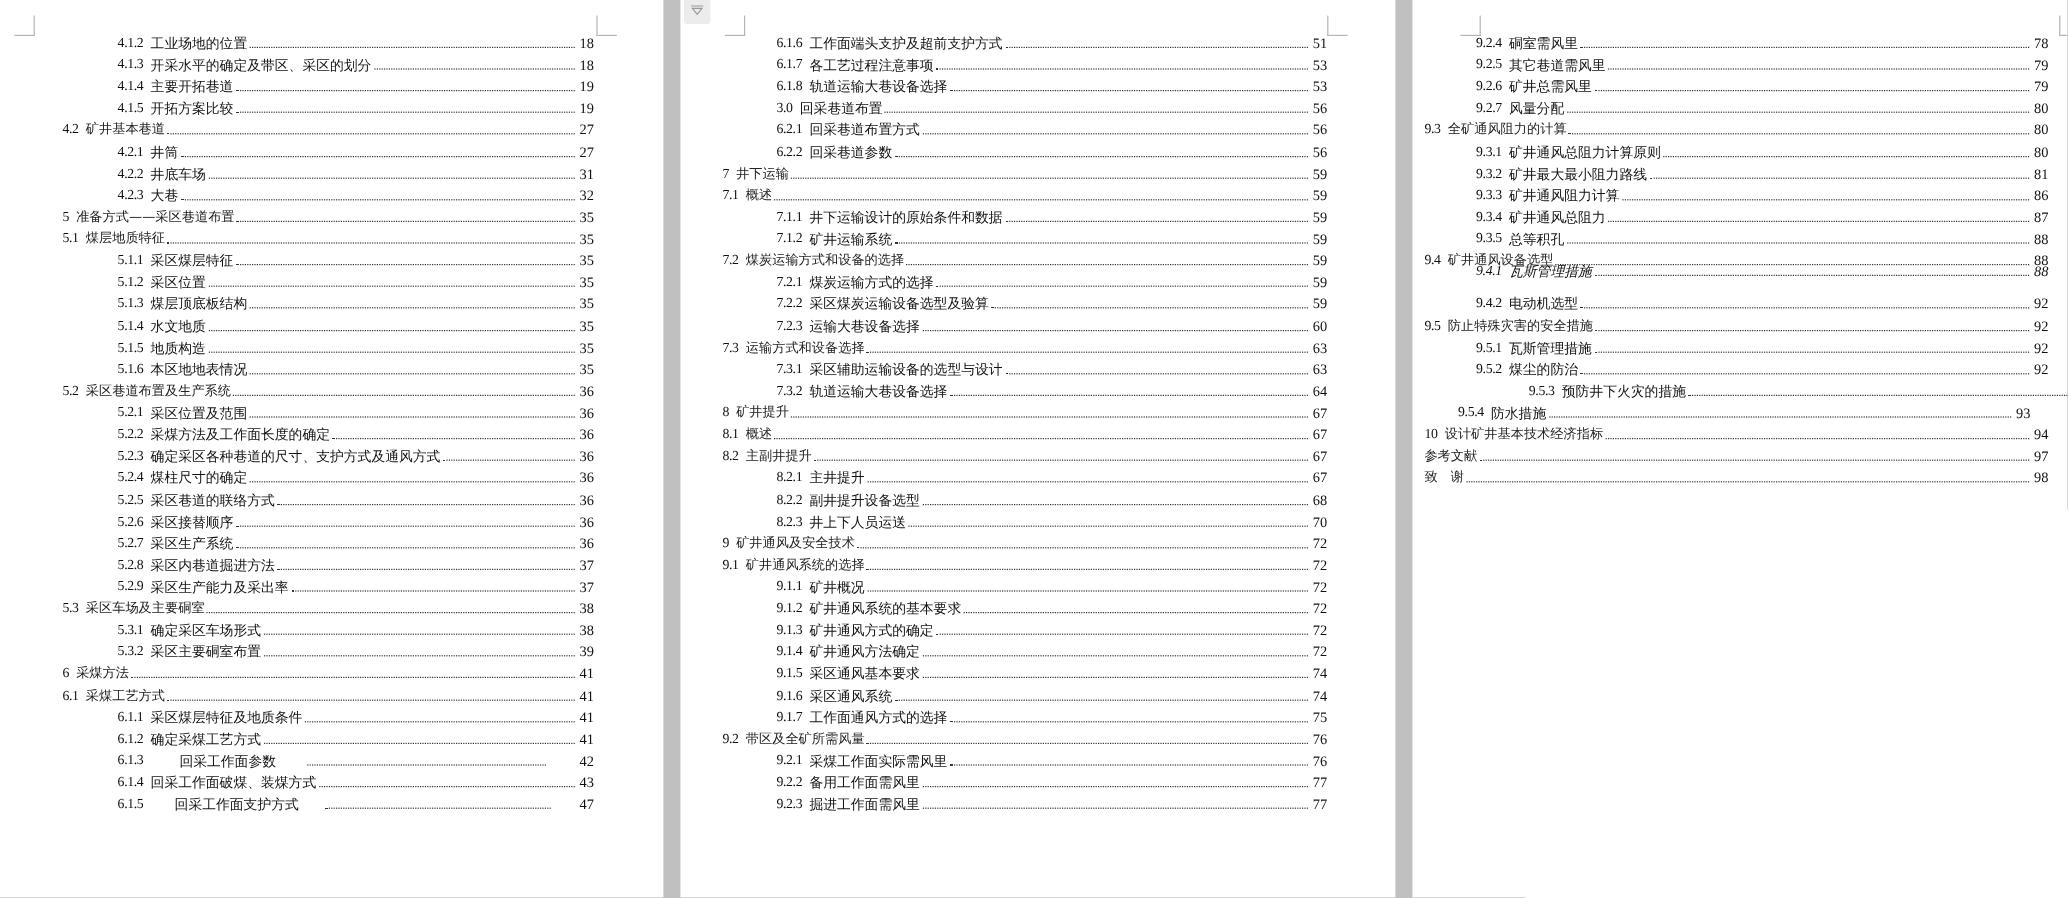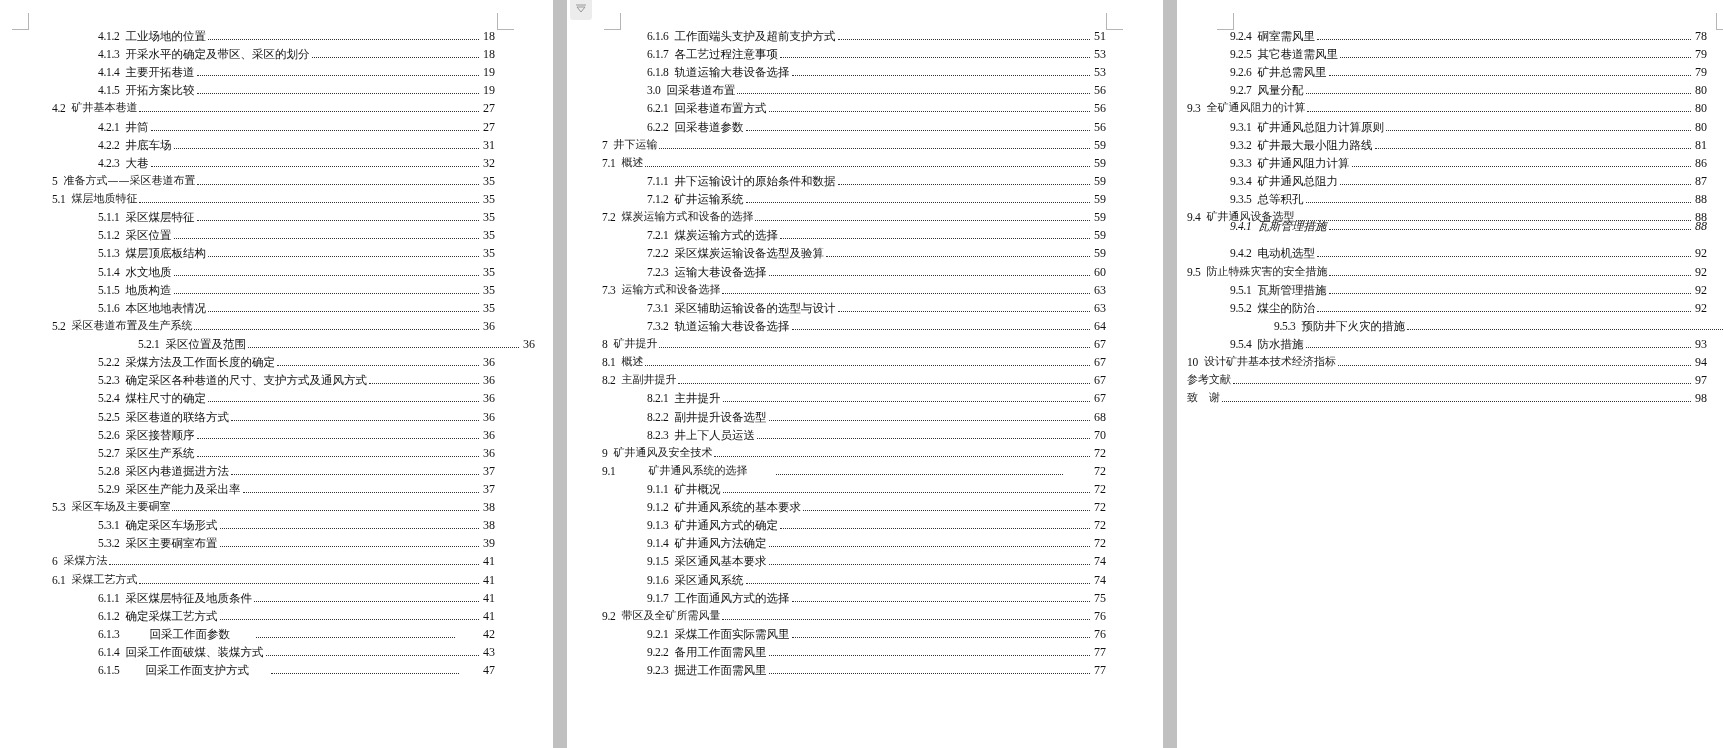--- a/index.html
+++ b/index.html
@@ -142,21 +142,21 @@
         <span class="txt">本区地地表情况</span>
         <span class="lead"></span>
         <span class="pg">35</span>
       </div>
       <div class="row l2" style="left: 52px; width: 443px; top: 289.92px;">
         <span class="num">5.2</span>
         <span class="txt">采区巷道布置及生产系统</span>
         <span class="lead"></span>
         <span class="pg">36</span>
       </div>
-      <div class="row l3" style="left: 98px; width: 397px; top: 308.04px; margin-left: 40px;">
+      <div class="row l3" style="left: 98px; width: 397px; top: 308.04px;">
         <span class="num">5.2.1</span>
         <span class="txt">采区位置及范围</span>
         <span class="lead"></span>
         <span class="pg">36</span>
       </div>
       <div class="row l3" style="left: 98px; width: 397px; top: 326.16px;">
         <span class="num">5.2.2</span>
         <span class="txt">采煤方法及工作面长度的确定</span>
         <span class="lead"></span>
         <span class="pg">36</span>
@@ -408,21 +408,21 @@
         <span class="txt">井上下人员运送</span>
         <span class="lead"></span>
         <span class="pg">70</span>
       </div>
       <div class="row l1" style="left: 35px; width: 504px; top: 416.76px;">
         <span class="num">9</span>
         <span class="txt">矿井通风及安全技术</span>
         <span class="lead"></span>
         <span class="pg">72</span>
       </div>
-      <div class="row l2" style="left: 35px; width: 504px; top: 434.88px; gap: 27px;">
+      <div class="row l2" style="left: 35px; width: 504px; top: 434.88px;">
         <span class="num">9.1</span>
         <span class="txt">矿井通风系统的选择</span>
         <span class="lead"></span>
         <span class="pg">72</span>
       </div>
       <div class="row l3" style="left: 80px; width: 459px; top: 453px;">
         <span class="num">9.1.1</span>
         <span class="txt">矿井概况</span>
         <span class="lead"></span>
         <span class="pg">72</span>
@@ -598,21 +598,21 @@
         <span class="txt">煤尘的防治</span>
         <span class="lead"></span>
         <span class="pg">92</span>
       </div>
       <div class="row l3" style="left: 53px; width: 477px; top: 289.92px; margin-left: 44px;">
         <span class="num">9.5.3</span>
         <span class="txt">预防井下火灾的措施</span>
         <span class="lead"></span>
         <span class="pg">92</span>
       </div>
-      <div class="row l3" style="left: 53px; width: 477px; top: 308.04px;">
+      <div class="row l3" style="left: 38px; width: 477px; top: 308.04px;">
         <span class="num">9.5.4</span>
         <span class="txt">防水措施</span>
         <span class="lead"></span>
         <span class="pg">93</span>
       </div>
       <div class="row l1" style="left: 10px; width: 520px; top: 326.16px;">
         <span class="num">10</span>
         <span class="txt">设计矿井基本技术经济指标</span>
         <span class="lead"></span>
         <span class="pg">94</span>

